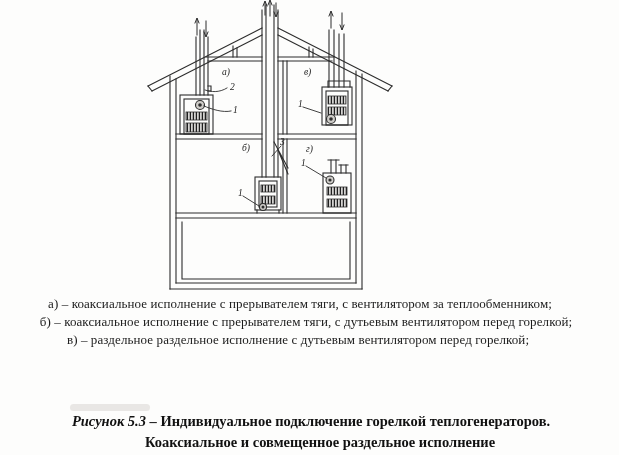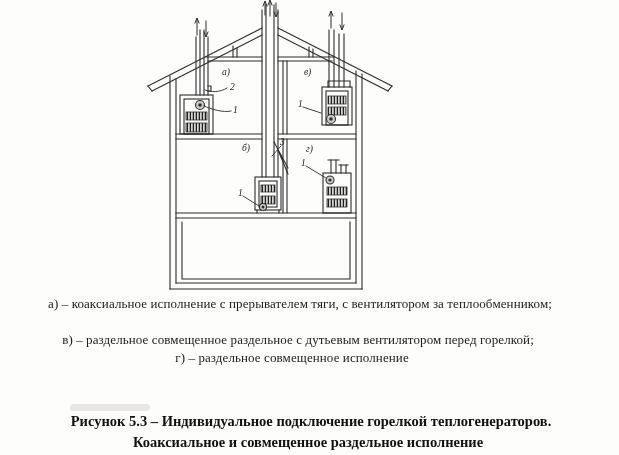--- a/index.html
+++ b/index.html
@@ -4,21 +4,21 @@
 <style>
   html,body{margin:0;padding:0;}
   body{width:619px;height:455px;background:#fdfdfc;overflow:hidden;
        font-family:"Liberation Serif","DejaVu Serif",serif;}
   #page{position:relative;width:619px;height:455px;background:#fdfdfc;}
   #diagram-svg{position:absolute;left:0;top:0;}
   .legend-line{position:absolute;white-space:nowrap;transform:translateX(-50%);
        font-size:13px;color:#1b1b1b;letter-spacing:.1px;}
   .caption-line{position:absolute;white-space:nowrap;transform:translateX(-50%);
        font-size:14.5px;font-weight:bold;color:#111;}
-  .caption-label{font-weight:bold;}
+  .caption-label{font-style:italic;font-weight:bold;}
   .smudge{position:absolute;left:70px;top:404px;width:80px;height:7px;
        background:#d8d6d2;border-radius:4px;opacity:.55;}
   svg text{font-family:"Liberation Serif","DejaVu Serif",serif;font-style:italic;
        fill:#222;font-size:9.5px;}
 </style>
 </head>
 <body>
 
 <div id="page">
 
@@ -159,23 +159,23 @@
 
     <text x="230" y="90">2</text>
     <text x="233" y="113">1</text>
     <text x="298" y="107">1</text>
     <text x="280" y="145">3</text>
     <text x="238" y="196">1</text>
     <text x="301" y="166">1</text>
   </svg>
 
   <div class="legend-line" style="left:300px;top:296px">а) – коаксиальное исполнение с прерывателем тяги, с вентилятором за теплообменником;</div>
-  <div class="legend-line" style="left:298px;top:332px">в) – раздельное совмещенное раздельное с дутьевым вентилятором перед горелкой;</div>
-  <div class="legend-line" style="left:292px;top:350px">г) – раздельное совмещенное  исполнение</div>
+  <div class="legend-line" style="left:306px;top:314px">б) – коаксиальное исполнение с прерывателем тяги, с дутьевым вентилятором перед горелкой;</div>
+  <div class="legend-line" style="left:298px;top:332px">в) – раздельное раздельное исполнение с дутьевым вентилятором перед горелкой;</div>
 
   <div class="smudge"></div>
 
   <div class="caption-line" style="left:311px;top:413px">
     <span class="caption-label">Рисунок 5.3</span><span> – Индивидуальное подключение горелкой теплогенераторов.</span>
   </div>
-  <div class="caption-line" style="left:308px;top:434px">Коаксиальное и совмещенное  раздельное исполнение</div>
+  <div class="caption-line" style="left:320px;top:434px">Коаксиальное и совмещенное  раздельное исполнение</div>
 
 </div>
 
 </body></html>

